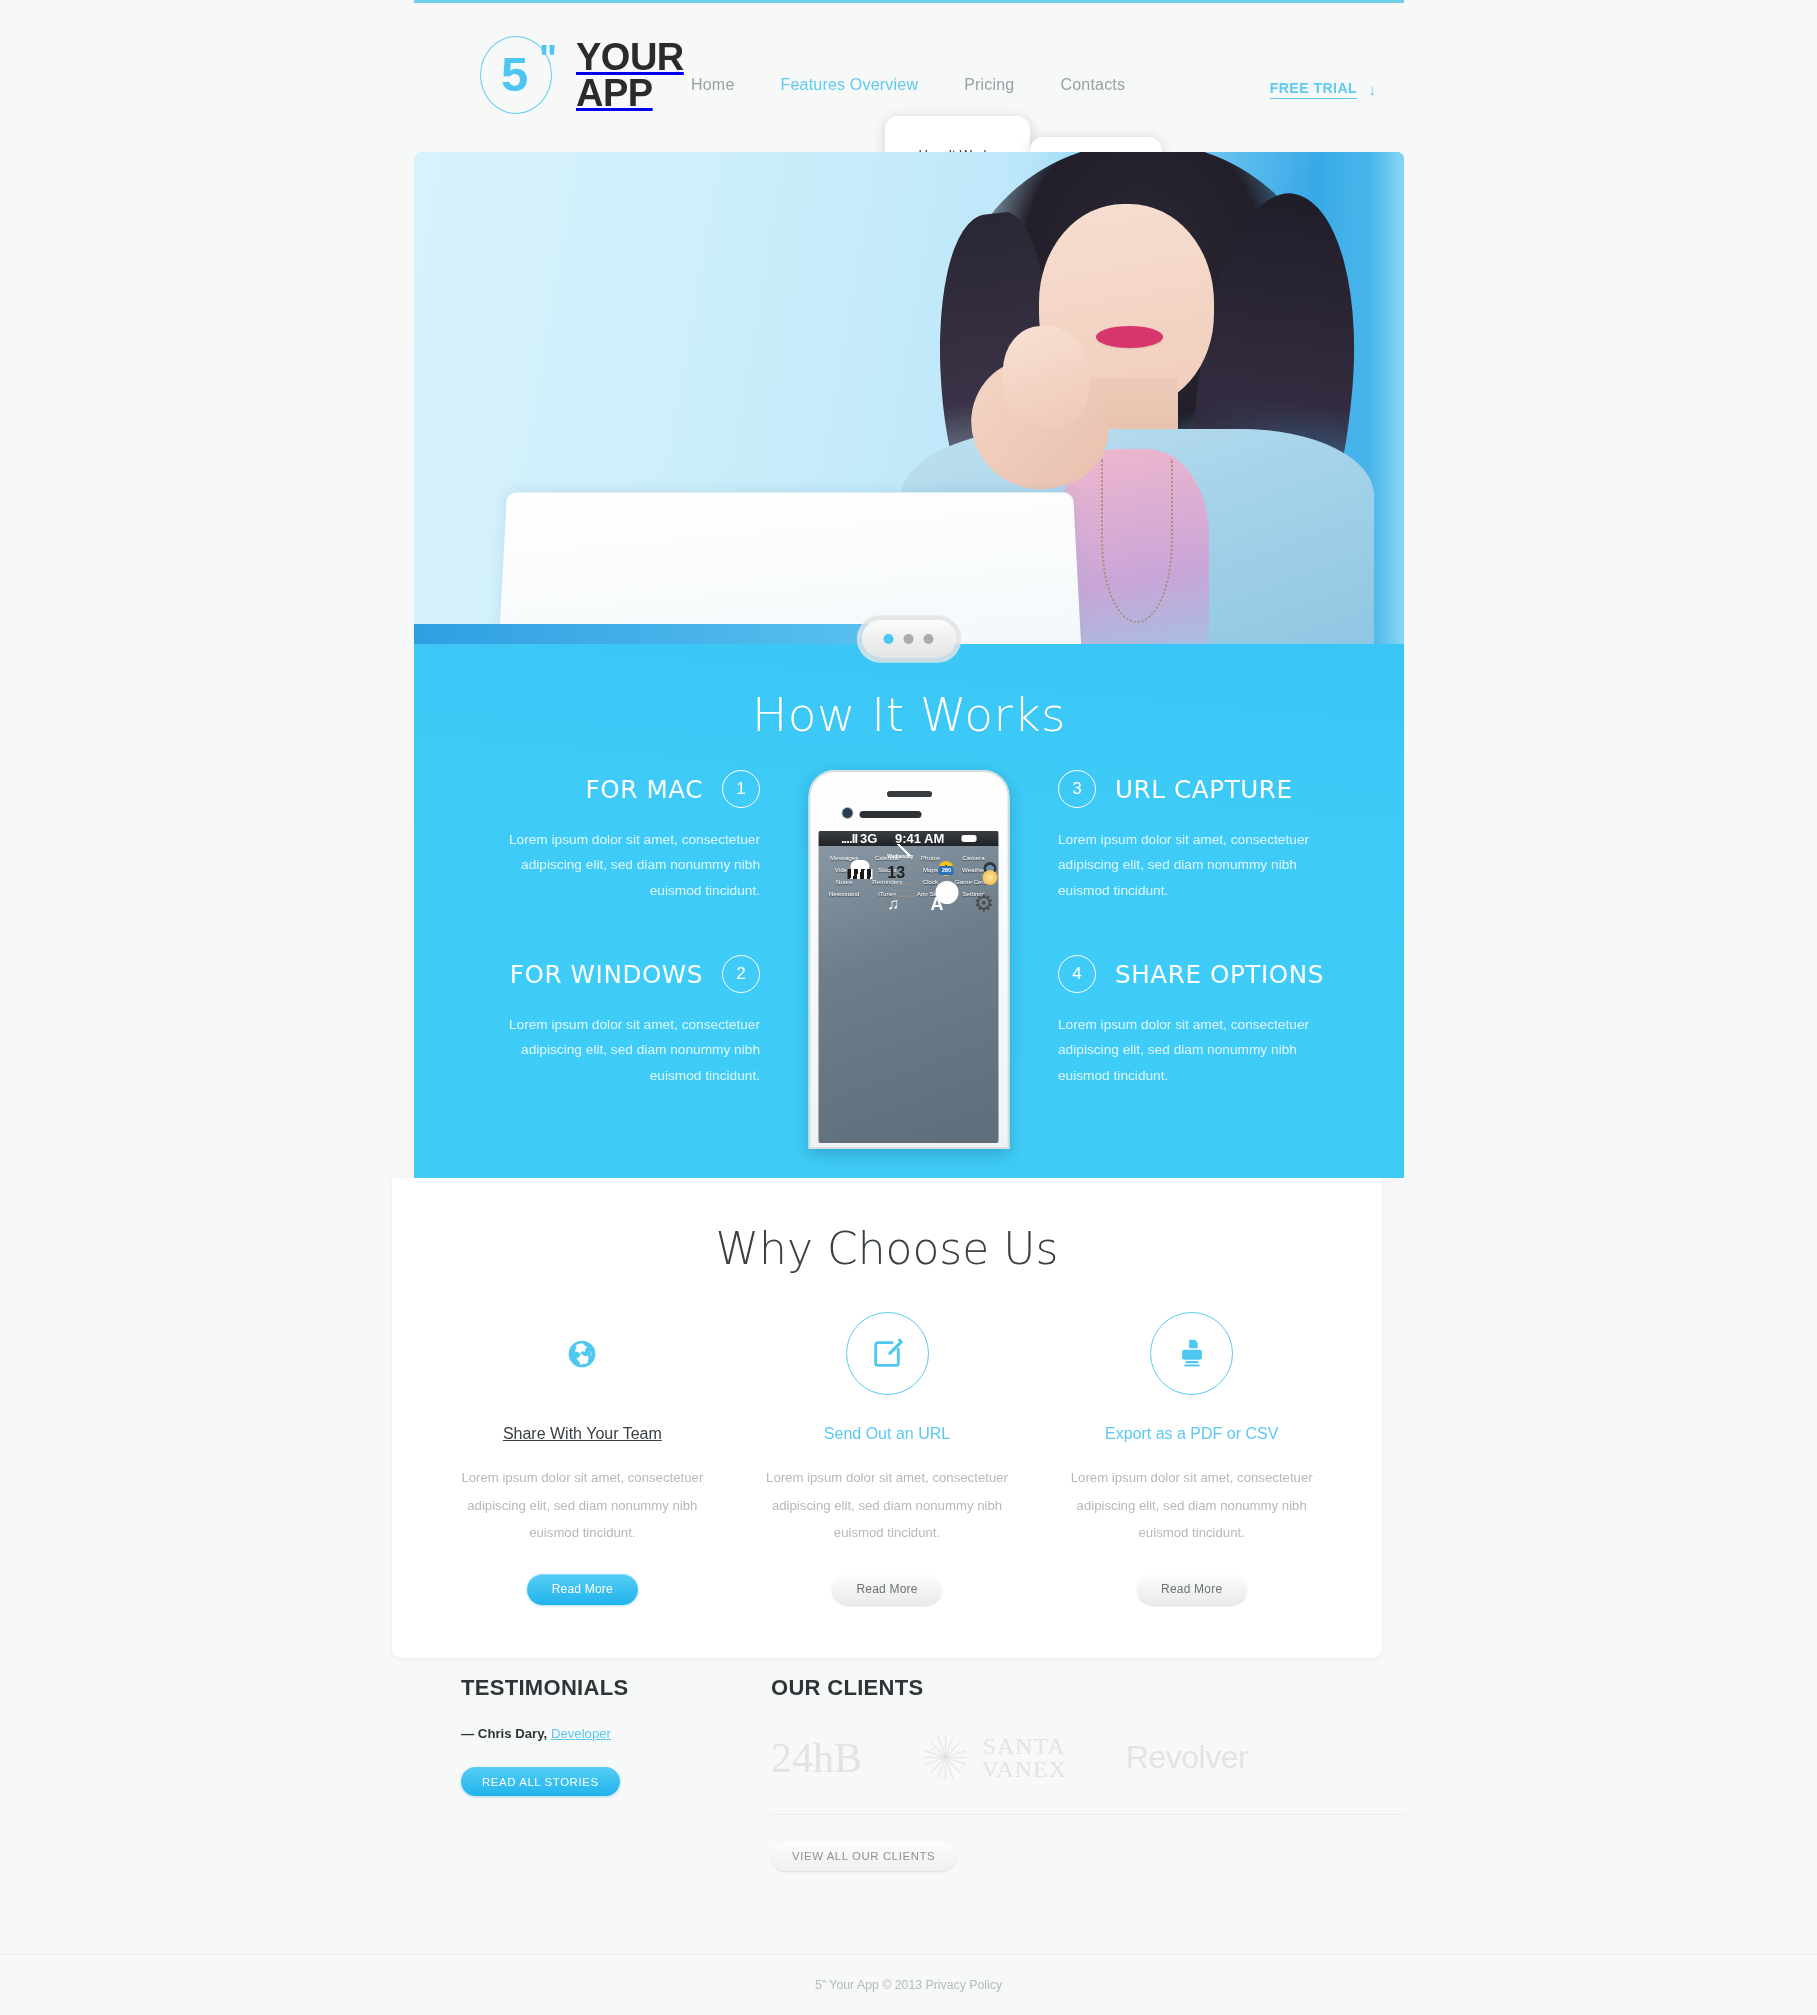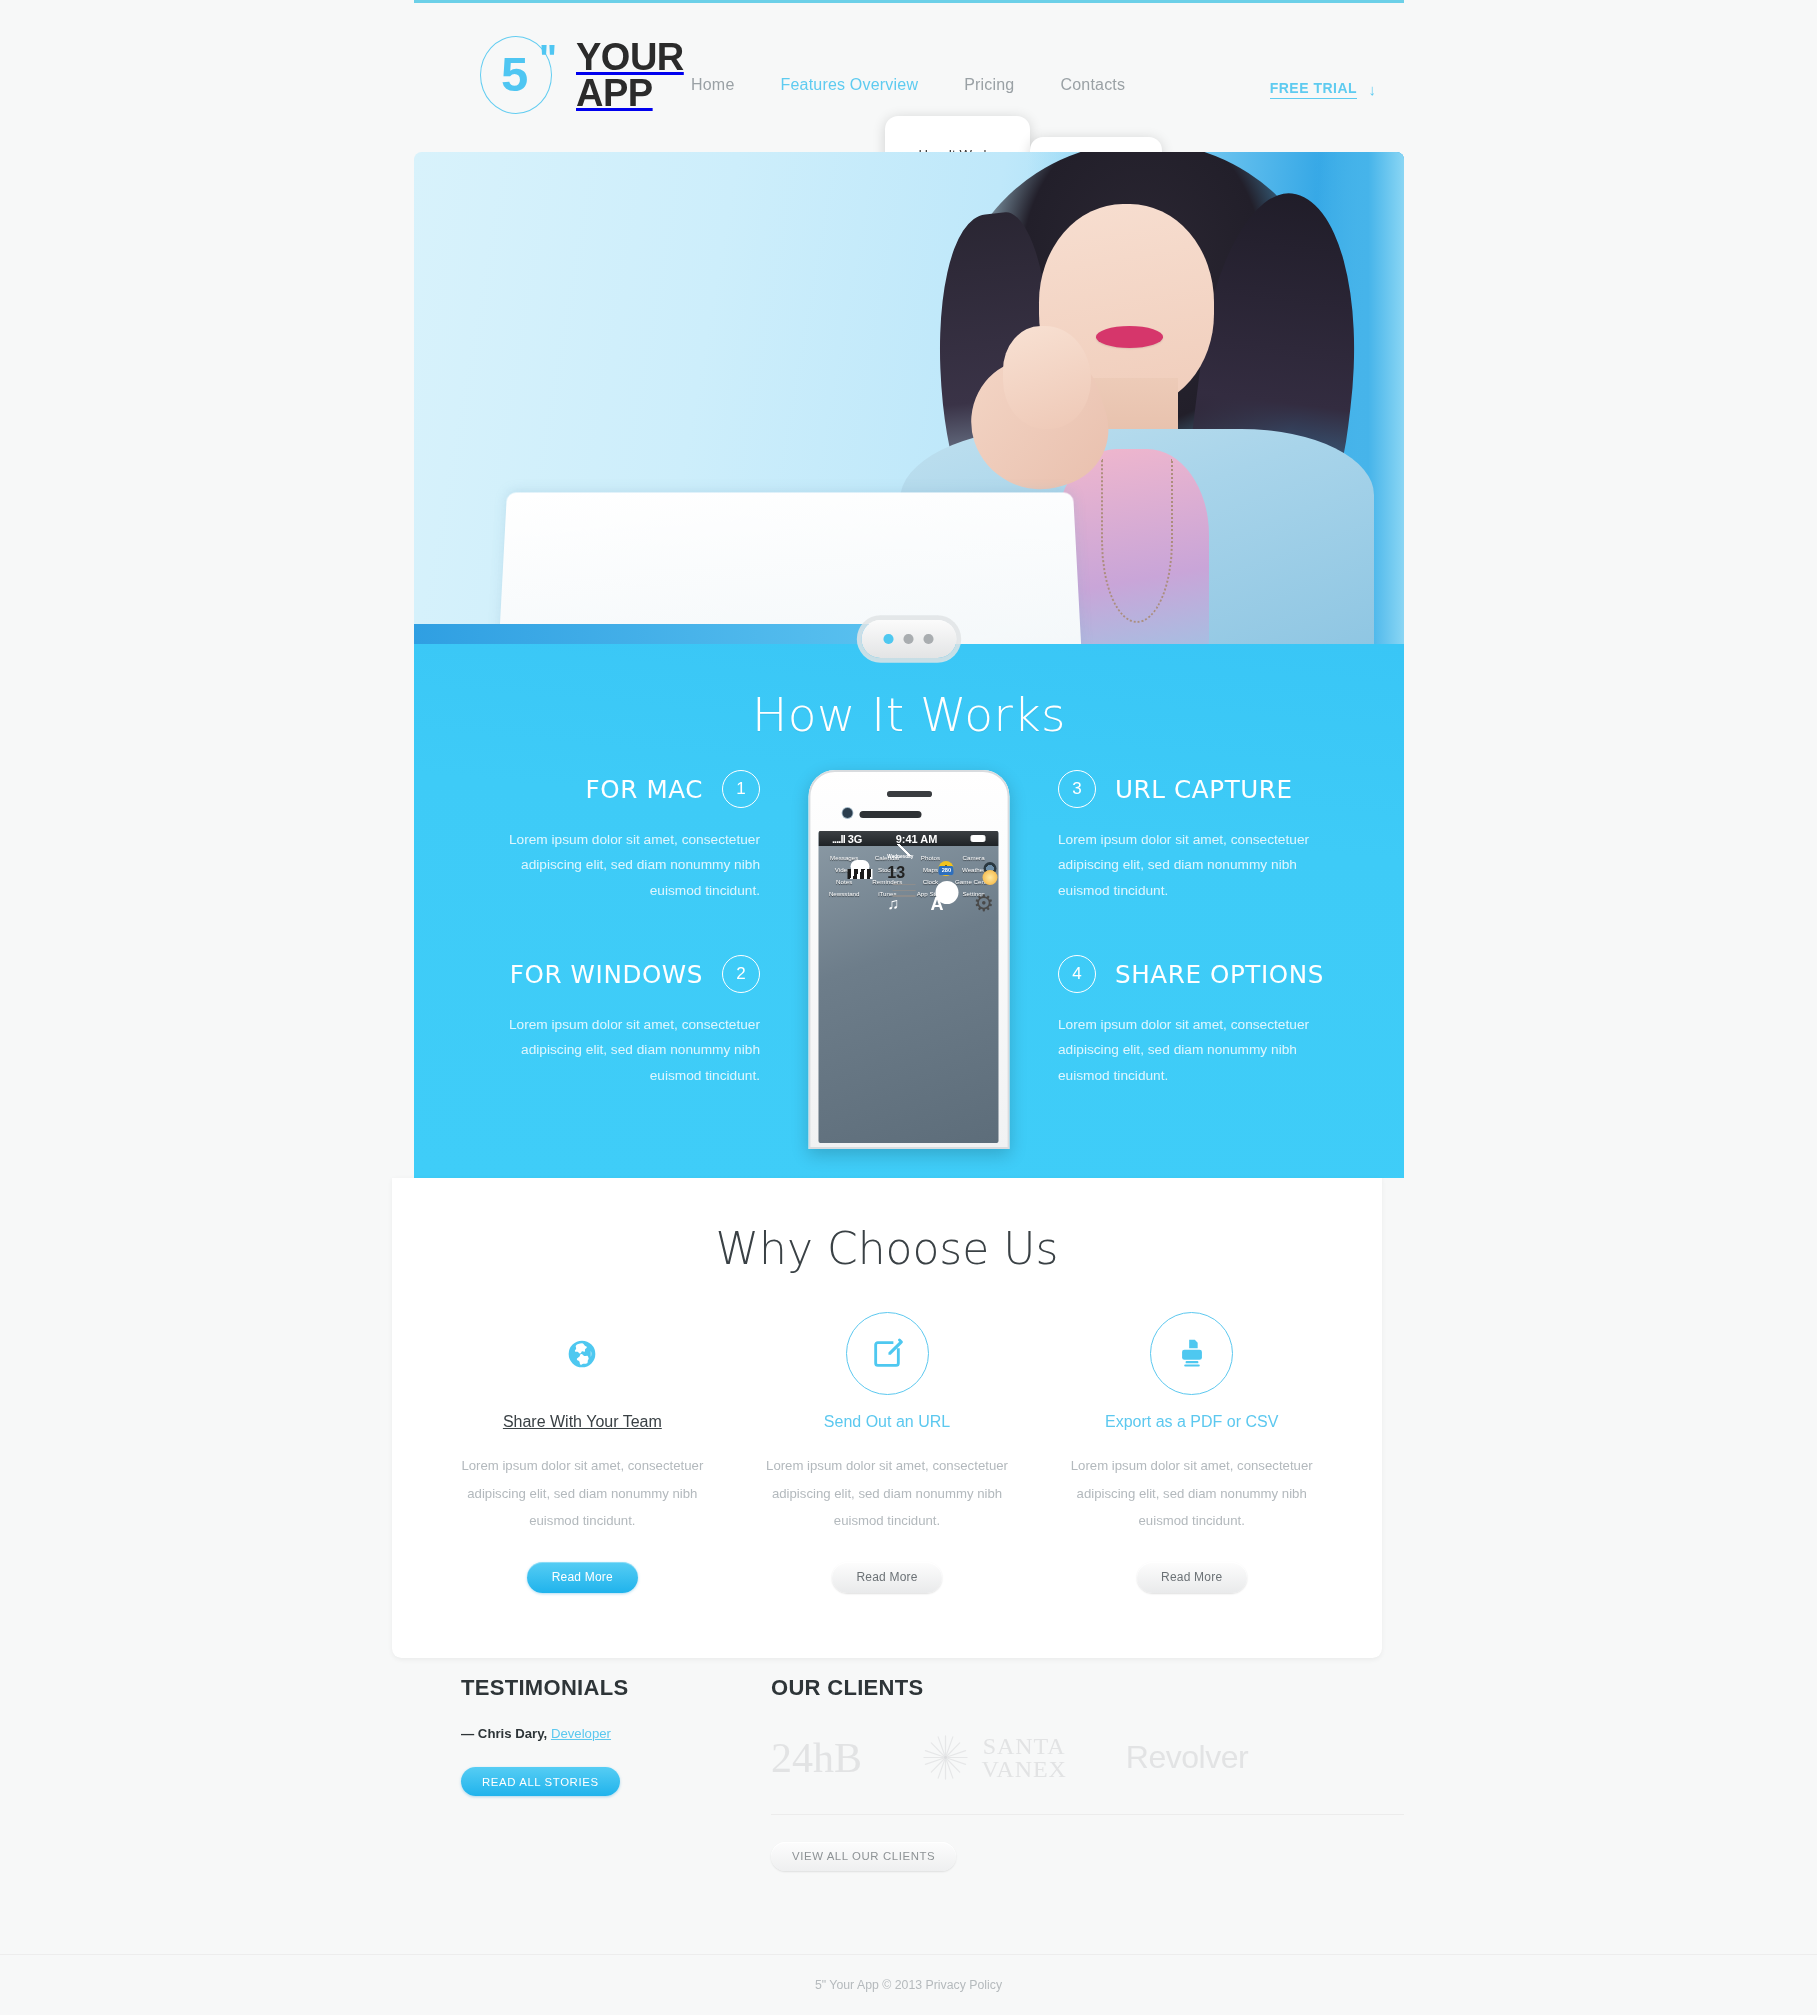--- a/index.html
+++ b/index.html
@@ -219,21 +219,21 @@
     border-radius:3.8px; background:#2f3235;
   }
   .screen {
     position:absolute; left:10.4px; top:61px; width:180px; height:312px;
     background: linear-gradient(160deg,#8b9aa5,#6d7d8a 40%,#5d6d7a);
     border-radius:1.9px; overflow:hidden;
   }
   .statusbar {
     height:15px; background: linear-gradient(180deg,#3b3f43,#1f2326);
     display:flex; align-items:center; justify-content:space-between;
-    padding:0 13px; color:#fff; font-size:11px; font-weight:bold;
+    padding:0 22px; color:#fff; font-size:13px; font-weight:bold;
   }
   .statusbar .sig { letter-spacing:-0.9px; }
   .batt {
     width:15px; height:7.6px; border:0.9px solid #fff; border-radius:1.9px;
     background:#fff;
   }
   .grid {
     display:grid; grid-template-columns: repeat(4,1fr); gap:2.8px 1.9px;
     padding:6.6px 4.7px;
   }
@@ -359,21 +359,21 @@
     display:flex; margin-top:38px; padding: 0 38px;
   }
   .why-col { flex:1; text-align:center; padding: 0 24.6px; }
   .why-icon {
     width:83px; height:83px; border-radius:50%; border:1.9px solid #5cc8ef;
     margin: 0 auto; display:flex; align-items:center; justify-content:center;
   }
   .why-icon.plain { border-color: transparent; }
   .why-icon svg { display:block; }
   .why-title {
-    margin-top:18px; font-size:16px; color:#5cc8ef; text-decoration:none;
+    margin-top:30px; font-size:16px; color:#5cc8ef; text-decoration:none;
     display:inline-block;
   }
   .why-title.hovered { color:#3a4145; text-decoration: underline; }
   .why-text {
     margin-top:21px; font-size:13.2px; color:#b3b9bd; line-height:2.1;
   }
   .btn {
     display:inline-block; margin-top:26.5px; padding:8.5px 24.6px; border-radius:17px;
     font-size:12px; text-decoration:none; letter-spacing:0.2px;
   }

